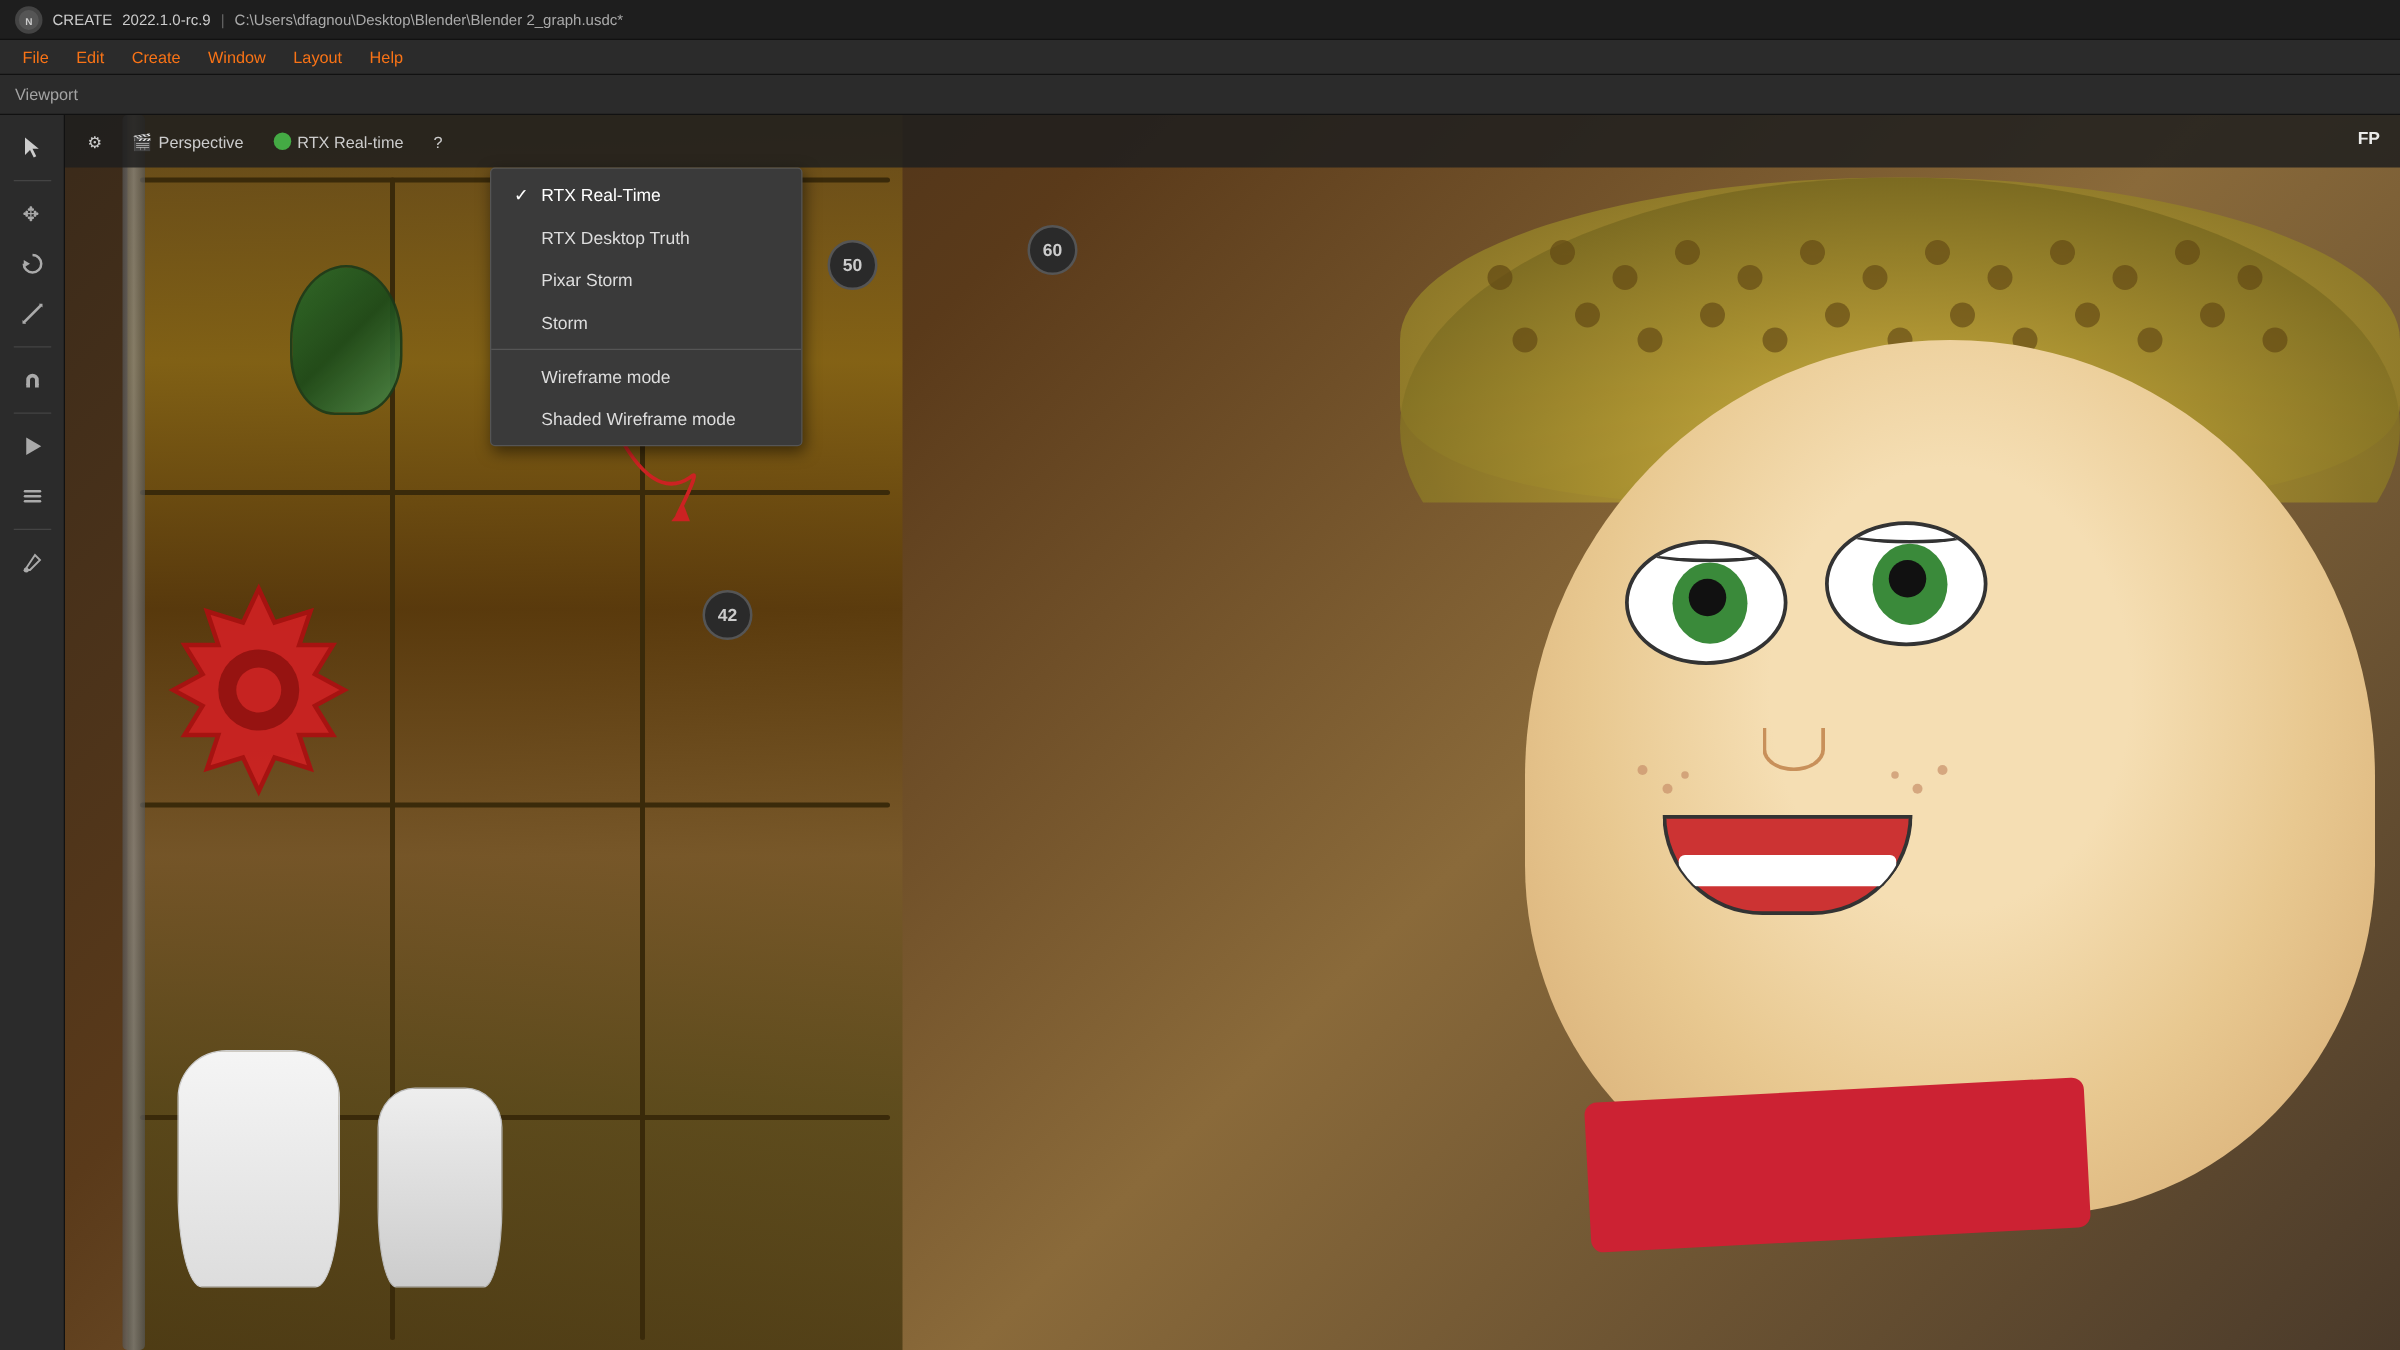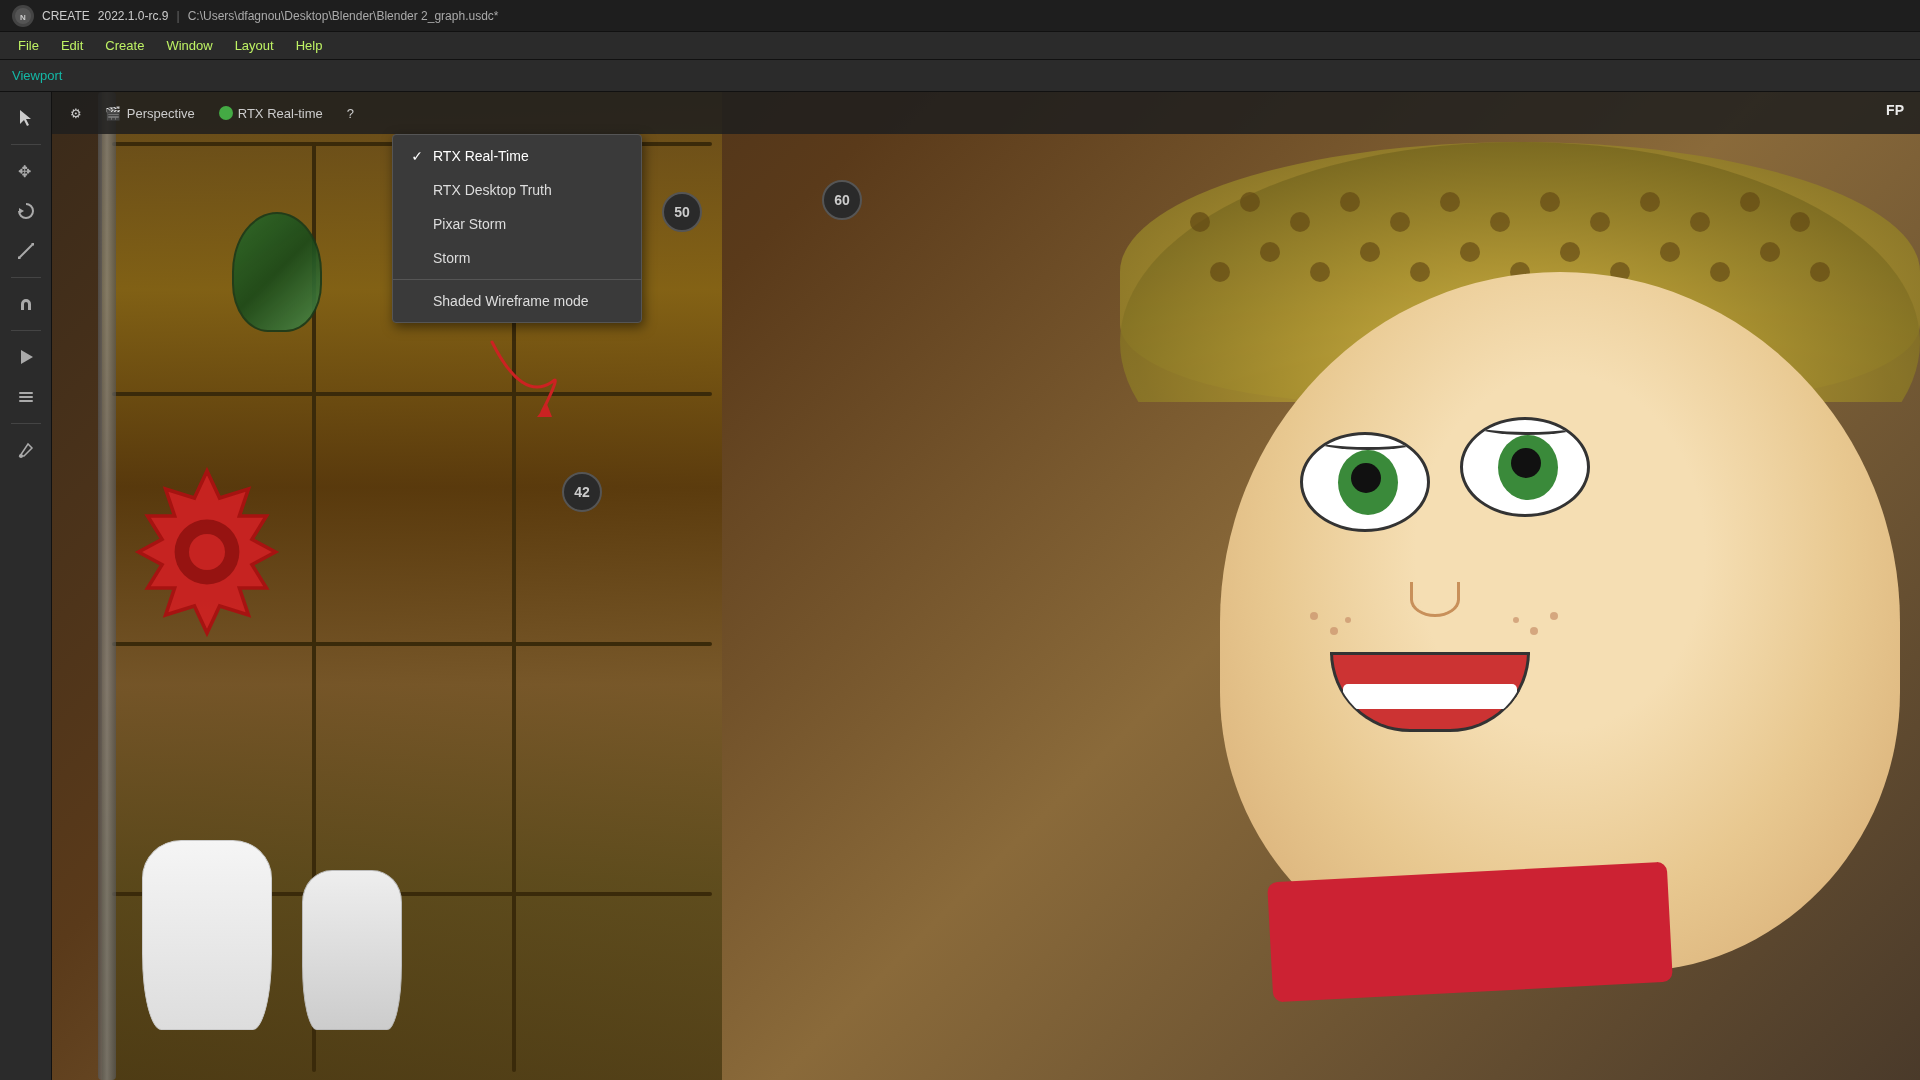--- a/index.html
+++ b/index.html
@@ -41,39 +41,39 @@
       width: 100%;
       height: 28px;
       background: #2b2b2b;
       display: flex;
       align-items: center;
       padding: 0 8px;
       gap: 2px;
       border-bottom: 1px solid #111;
     }
     #menu-bar .menu-item {
-      color: #bef264;
+      color: #f97316;
       font-size: 13px;
       padding: 2px 10px;
       cursor: pointer;
       border-radius: 3px;
     }
 
     
     #viewport-label-bar {
       width: 100%;
       height: 32px;
       background: #2b2b2b;
       display: flex;
       align-items: center;
       padding: 0 12px;
       border-bottom: 1px solid #111;
     }
     #viewport-label-bar span {
-      color: #14b8a6;
+      color: #a3a3a3;
       font-size: 13px;
     }
 
     
     #main-area {
       width: 100%;
       height: calc(1080px - 92px);
       display: flex;
       position: relative;
     }
@@ -474,18 +474,22 @@
       </div>
       <div class="dropdown-item">
         <span class="spacer"></span>
         <span>Storm</span>
       </div>
 
       <div class="dropdown-separator"></div>
 
       <div class="dropdown-item">
         <span class="spacer"></span>
+        <span>Wireframe mode</span>
+      </div>
+      <div class="dropdown-item">
+        <span class="spacer"></span>
         <span>Shaded Wireframe mode</span>
       </div>
     </div>
 
   </div>
 </div>
 
 </body></html>

